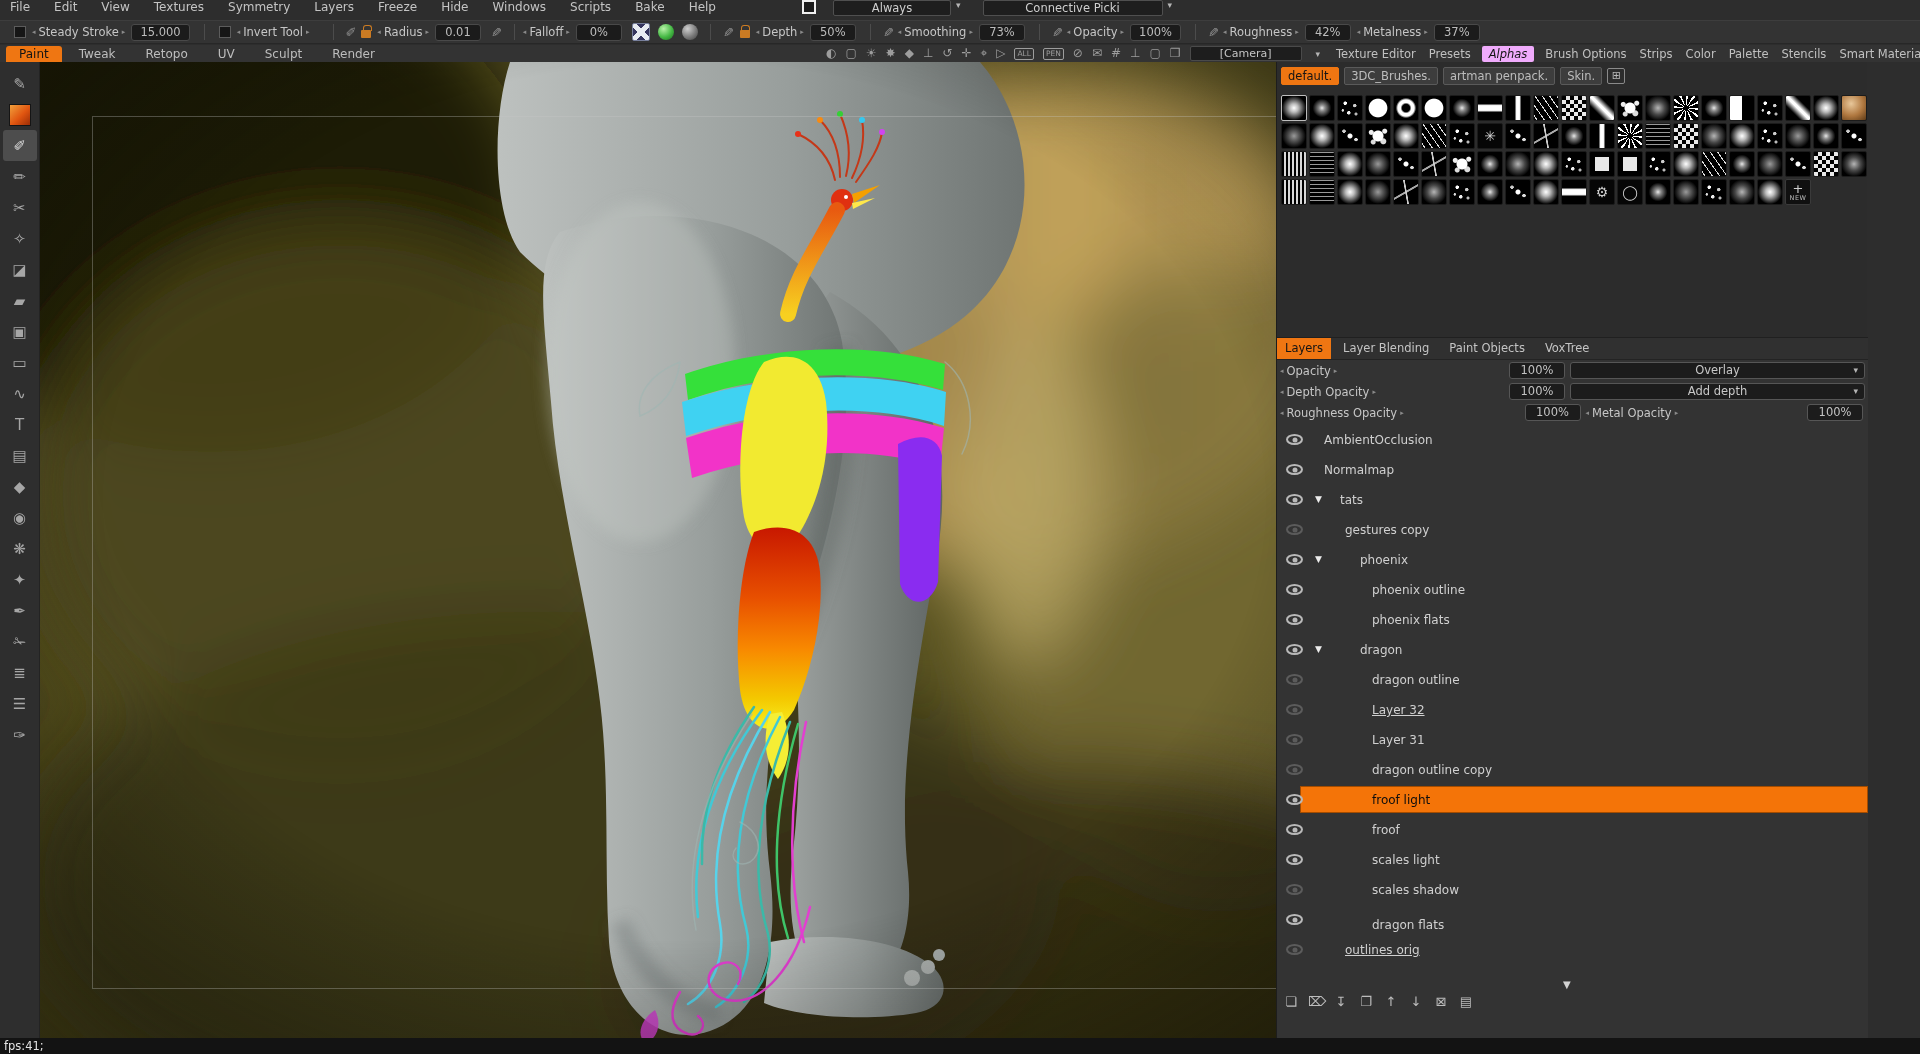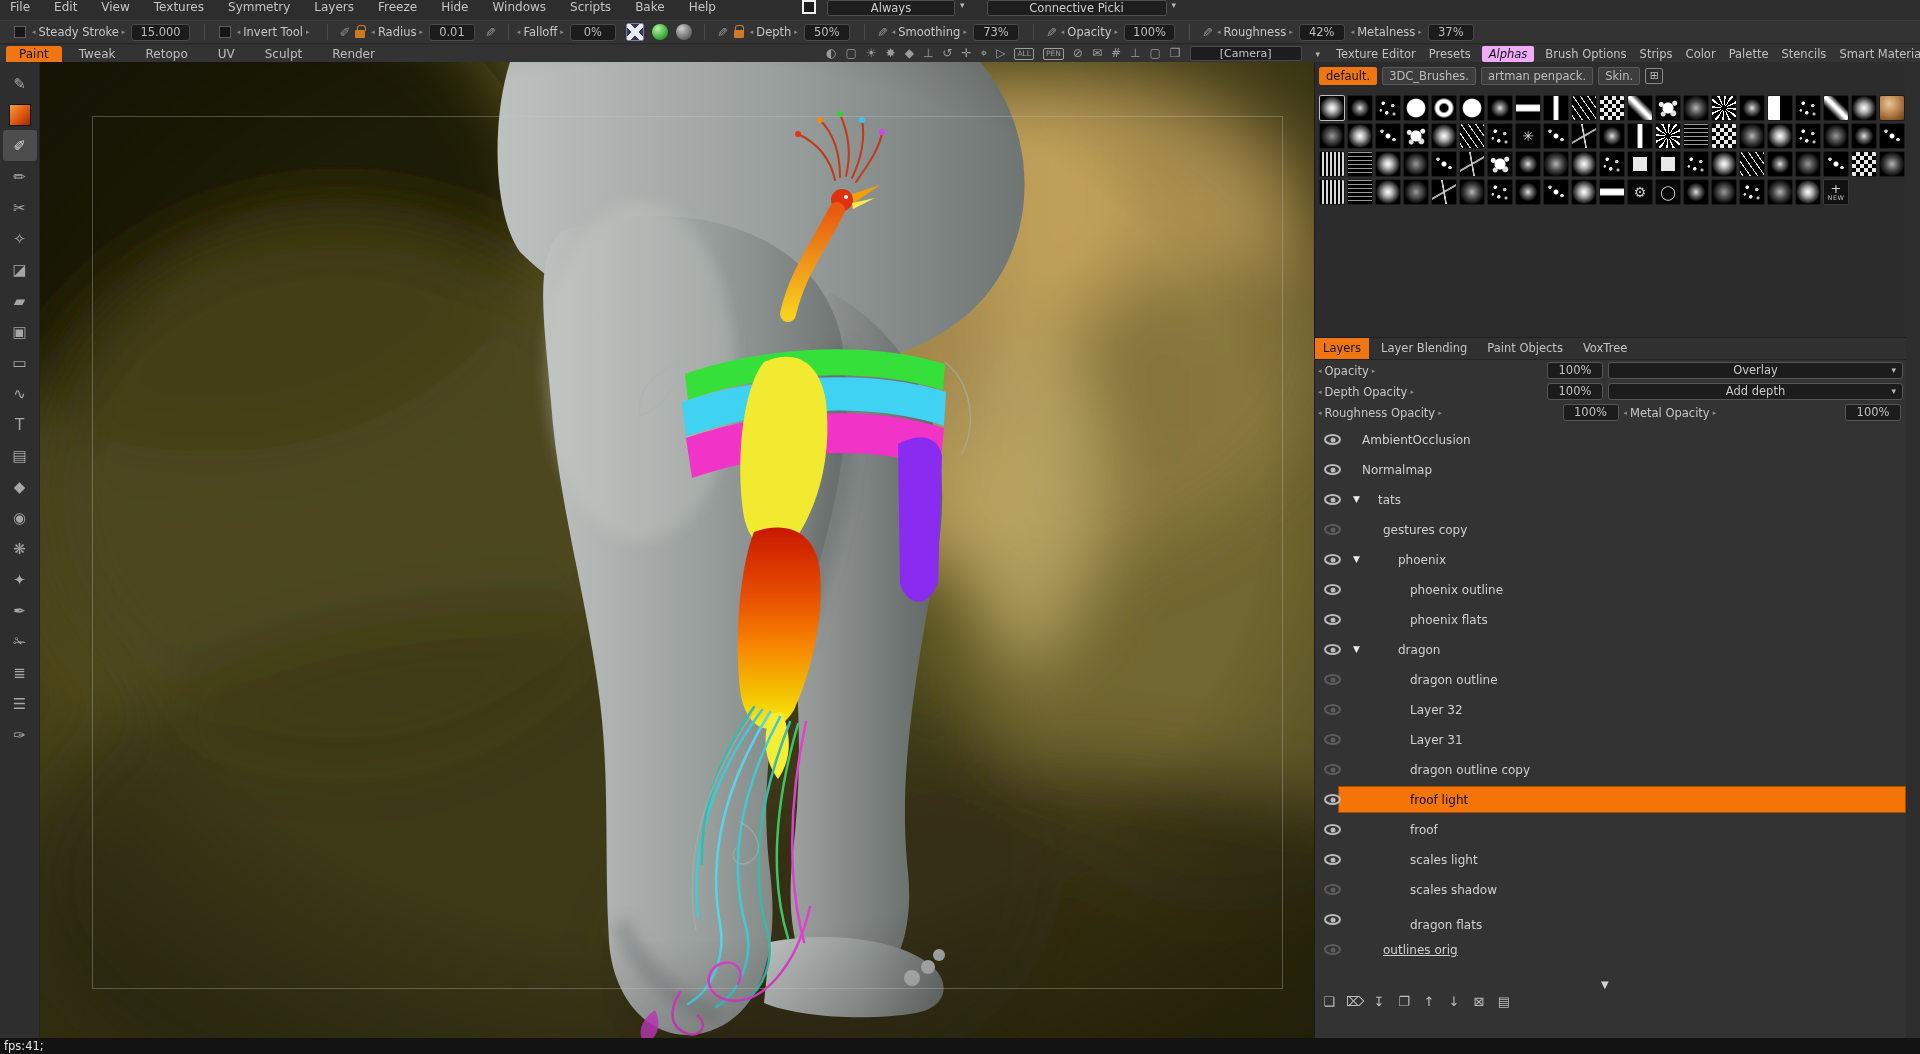--- a/index.html
+++ b/index.html
@@ -4,21 +4,21 @@
 <style>
   * { margin:0; padding:0; box-sizing:border-box; }
   html,body { width:1920px; height:1054px; background:#2d2d2d; font-family:"DejaVu Sans","Liberation Sans",sans-serif; color:#c8c8c8; overflow:hidden; }
 
   
   .menubar { position:absolute; left:0; top:0; width:1920px; height:20px; background:#2d2d2d; display:flex; align-items:flex-start; font-size:12px; color:#c4c4c4; z-index:30; }
   .menu-items { display:flex; align-items:center; gap:24px; padding-left:10px; }
   .menu-item { cursor:default; white-space:nowrap; }
   .menu-chk { width:14px; height:14px; border:2px solid #f0f0f0; background:#1c1c1c; margin-left:86px; }
   .dd { background:#1e1e1e; border:1px solid #4f4f4f; height:16px; display:flex; align-items:center; justify-content:center; font-size:11.5px; color:#cfcfcf; border-radius:2px; }
-  .dd.always { width:128px; margin-left:11px; }
+  .dd.always { width:118px; margin-left:17px; }
   .dd.picker { width:180px; margin-left:22px; }
   .caret { color:#b5b5b5; font-size:9px; margin-left:5px; }
 
   
   .toolbar2 { position:absolute; left:0; top:20px; width:1920px; height:24px; background:#333333; border-top:1px solid #3d3d3d; border-bottom:1px solid #272727; display:flex; align-items:center; padding:0 8px; font-size:11.5px; z-index:30; }
   .chk { width:12px; height:12px; background:#161616; border:1px solid #5c5c5c; margin:0 6px; flex:none; }
   .lbl { color:#c6c6c6; white-space:nowrap; display:flex; align-items:center; }
   .lbl::before { content:"◂"; font-size:7px; color:#8b8b8b; margin-right:3px; }
   .lbl::after  { content:"▸"; font-size:7px; color:#8b8b8b; margin-left:3px; }
   .val { background:#1b1b1b; border:1px solid #494949; border-radius:3px; min-width:46px; padding:0 8px; height:17px; line-height:15px; text-align:center; color:#bdbdbd; margin:0 6px; white-space:nowrap; }
@@ -52,21 +52,21 @@
   .tools { display:flex; flex-direction:column; align-items:center; padding-top:6px; }
   .tool { width:34px; height:31px; display:flex; align-items:center; justify-content:center; color:#a6a6a6; font-size:15px; border-radius:3px; }
   .tool.active { background:#4d4d4d; color:#d8d8d8; }
   .tool .swatch { width:22px; height:22px; border:1px solid #151515; background: linear-gradient(135deg,#f2a03c,#e05510 55%,#9c2d06); }
 
   
   .viewport { position:absolute; left:40px; top:62px; width:1289px; height:976px; overflow:hidden; background:#57511f; }
   .vframe { position:absolute; left:52px; top:54px; width:1191px; height:873px; border:1px solid rgba(200,200,200,.32); z-index:5; }
 
   
-  .right-panel { position:absolute; left:1314px; top:62px; width:591px; height:976px; background:#2c2c2c; border-left:1px solid #1d1d1d; z-index:25; }
+  .right-panel { position:absolute; left:1276px; top:62px; width:591px; height:976px; background:#2c2c2c; border-left:1px solid #1d1d1d; z-index:25; }
   .a-tabs { position:absolute; left:4px; top:5px; display:flex; gap:5px; align-items:center; }
   .a-tab { background:#3d3d3d; border:1px solid #5a5a5a; color:#bdbdbd; font-size:11.5px; padding:1px 6px; border-radius:2px; white-space:nowrap; }
   .a-tab.active { background:#ef7612; border-color:#ef7612; color:#141414; }
   .a-add { width:18px; height:16px; border:1px solid #8a8a8a; border-radius:2px; color:#b8b8b8; font-size:11px; line-height:14px; text-align:center; }
   .a-grid { position:absolute; left:4px; top:33px; width:584px; }
   .a-row { display:flex; gap:2px; margin-bottom:2px; }
   .thumb { width:26px; height:26px; background:#060606; border:1px solid #1b1b1b; border-radius:2px; flex:none; display:flex; align-items:center; justify-content:center; color:#cfcfcf; font-size:14px; position:relative; overflow:hidden; }
   .thumb.selected { border-color:#bdbdbd; }
   .t-soft  { background: radial-gradient(circle, #ffffff 0%, #bbbbbb 25%, #000 72%); }
   .t-soft2 { background: radial-gradient(circle, #e8e8e8 0%, #8a8a8a 18%, #000 55%); }
@@ -150,21 +150,21 @@
     </div>
   <span class="caret">▾</span>
 </div>
 
 <div class="toolbar2">
   <div class="chk"></div>
   <span class="lbl">Steady Stroke</span>
   <span class="val">15.000</span>
   <div class="sep"></div>
   <div class="chk"></div>
-  <span class="lbl" style="margin-right:10px">Invert Tool</span>
+  <span class="lbl" style="margin-right:16px">Invert Tool</span>
   <div class="sep"></div>
   <span class="brushicon">✐</span>
   <span class="lock"></span>
   <span class="lbl">Radius</span>
   <span class="val">0.01</span>
   <span class="penicon">✎</span>
   <div class="sep"></div>
   <span class="lbl">Falloff</span>
   <span class="val">0%</span>
   <span class="alpha-chip"></span>
@@ -556,21 +556,21 @@
           <span class="eye"></span>
           <span class="lcaret" style="left: 38px;">▼</span>
           <span class="lname" style="left: 83px;">dragon</span>
         </div>
         <div class="layer-row">
           <span class="eye off"></span>
           <span class="lname" style="left: 95px;">dragon outline</span>
         </div>
         <div class="layer-row">
           <span class="eye off"></span>
-          <span class="lname" style="left: 95px;">Layer 32</span>
+          <span class="lname" style="left: 95px; text-decoration: underline;">Layer 32</span>
         </div>
         <div class="layer-row">
           <span class="eye off"></span>
           <span class="lname" style="left: 95px;">Layer 31</span>
         </div>
         <div class="layer-row">
           <span class="eye off"></span>
           <span class="lname" style="left: 95px;">dragon outline copy</span>
         </div>
         <div class="layer-row selected">

